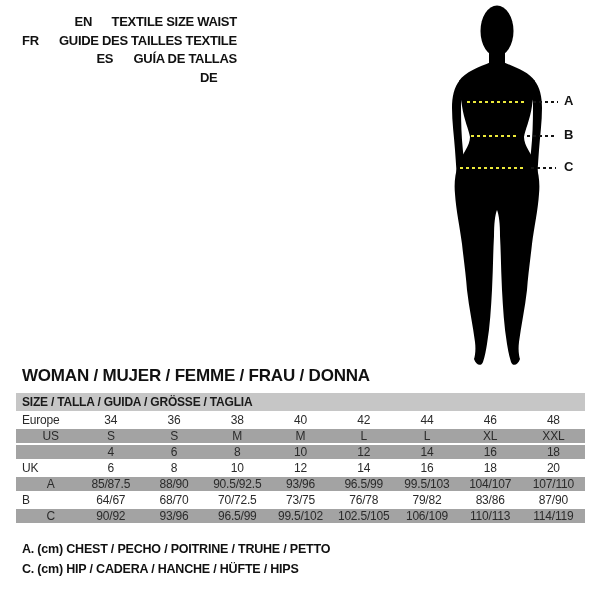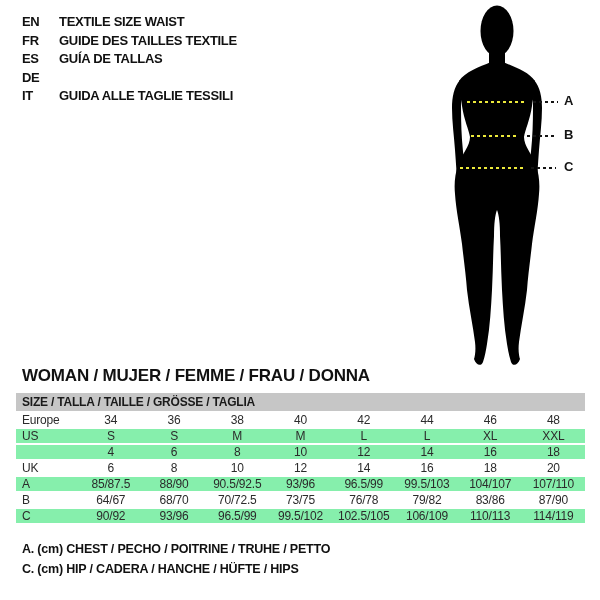--- a/index.html
+++ b/index.html
@@ -3,21 +3,21 @@
 <meta charset="utf-8">
 <style>
   html,body{margin:0;padding:0;}
   body{
     width:600px;height:600px;position:relative;background:#ffffff;
     font-family:"Liberation Sans","DejaVu Sans",sans-serif;
     color:#111;overflow:hidden;
   }
   
   .lang-block{position:absolute;left:22px;top:13px;}
-  .lang-row{display:flex;line-height:18.5px;font-size:13px;font-weight:bold;letter-spacing:-0.3px;}
+  .lang-row{display:flex;line-height:18.5px;font-size:13px;font-weight:bold;letter-spacing:-0.3px;justify-content:flex-end;}
   .lang-code{width:37px;flex:0 0 37px;}
   
   .figure-wrap{position:absolute;left:447px;top:4px;width:150px;height:365px;}
   .figure-wrap svg{position:absolute;left:0;top:0;}
   .marker{position:absolute;height:2px;}
   .dash-yellow{position:absolute;top:0;height:2px;background:repeating-linear-gradient(90deg,var(--dash-yellow,#ece93a) 0 3px,transparent 3px 6px);}
   .dash-black{position:absolute;top:0;height:2px;background:repeating-linear-gradient(90deg,#141414 0 3px,transparent 3px 6px);}
   .marker-label{position:absolute;top:-8px;font-size:13px;font-weight:600;color:#141414;}
   
   .marker-a{top:97px;}
@@ -41,21 +41,21 @@
   .size-table th{
     background:#c6c6c6;text-align:left;font-size:12px;font-weight:bold;
     letter-spacing:-0.2px;padding:2px 0 2px 6px;height:13px;color:#1a1a1a;
     border-bottom:2px solid #fff;
   }
   .size-table td{
     font-size:12px;letter-spacing:-0.2px;color:#2b2b2b;text-align:center;
     padding:0;height:13.5px;border-bottom:2px solid #fff;white-space:nowrap;
   }
   .size-table td.row-label{text-align:left;padding-left:6px;width:80px;}
-  .size-table tr.shaded td{background:#86efac;}
+  .size-table tr.shaded td{background:#a3a3a3;text-align:center;}
   
   .legend-block{position:absolute;left:22px;top:540px;}
   .legend-line{font-size:12.5px;font-weight:bold;line-height:19.5px;letter-spacing:-0.2px;}
 </style>
 </head>
 <body>
 
 <div class="lang-block">
   <div class="lang-row">
     <span class="lang-code">EN</span>
@@ -64,24 +64,20 @@
   <div class="lang-row">
     <span class="lang-code">FR</span>
     <span class="lang-label">GUIDE DES TAILLES TEXTILE</span>
   </div>
   <div class="lang-row">
     <span class="lang-code">ES</span>
     <span class="lang-label">GUÍA DE TALLAS</span>
   </div>
   <div class="lang-row">
     <span class="lang-code">DE</span>
-  </div>
-  <div class="lang-row">
-    <span class="lang-code">IT</span>
-    <span class="lang-label">GUIDA ALLE TAGLIE TESSILI</span>
   </div>
 </div>
 
 <div class="figure-wrap">
   <svg width="100" height="365" viewBox="0 0 100 365" aria-hidden="true">
     <g fill="#000000">
 
       <ellipse cx="50" cy="27" rx="16.5" ry="25.5"></ellipse>
 
       <path d="M42,44 L42,66 L58,66 L58,44 Q50,56 42,44 Z"></path>
@@ -159,21 +155,21 @@
     <div class="dash-black"></div>
     <span class="marker-label">C</span>
   </div>
 </div>
 
 <div class="section-title">WOMAN / MUJER / FEMME / FRAU / DONNA</div>
 
 <table class="size-table">
   <thead>
     <tr>
-      <th colspan="9">SIZE / TALLA / TAILLE / GRÖSSE / TAGLIA</th>
+      <th colspan="9">SIZE / TALLA / GUIDA / GRÖSSE / TAGLIA</th>
     </tr>
   </thead>
   <tbody id="size-table-body">
       <tr>
         <td class="row-label">Europe</td>
         <td>34</td>
         <td>36</td>
         <td>38</td>
         <td>40</td>
         <td>42</td>

